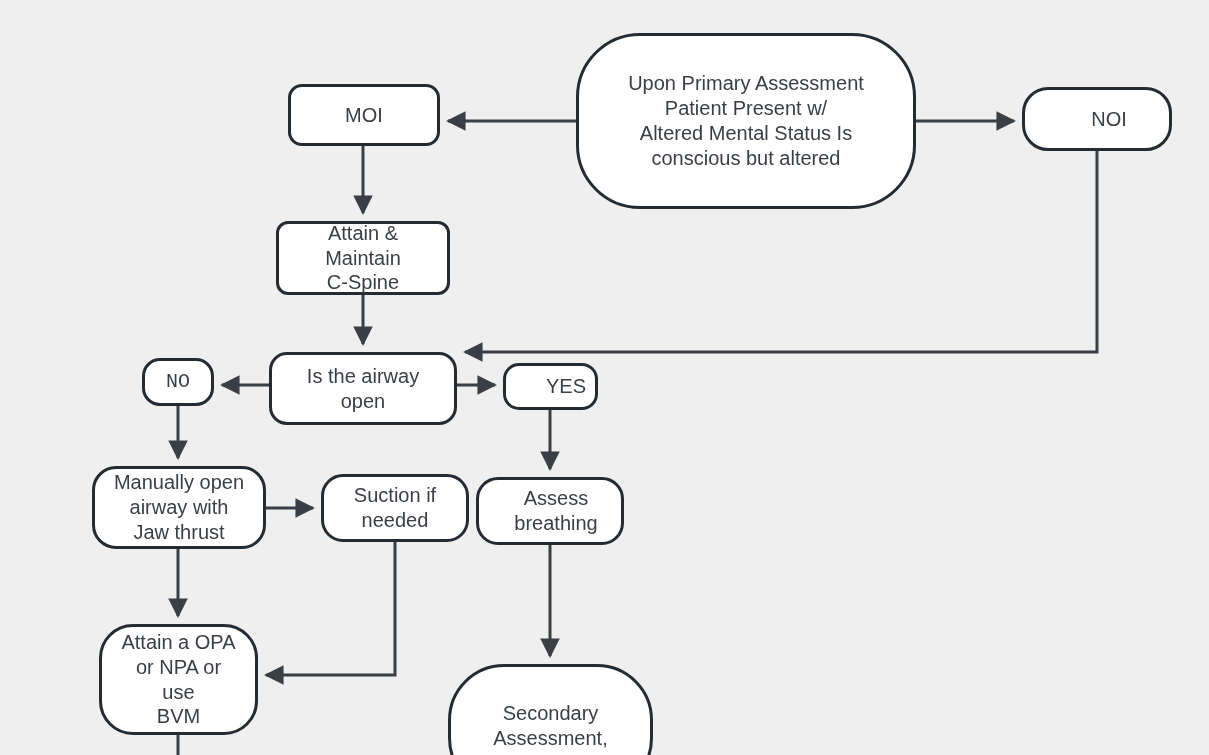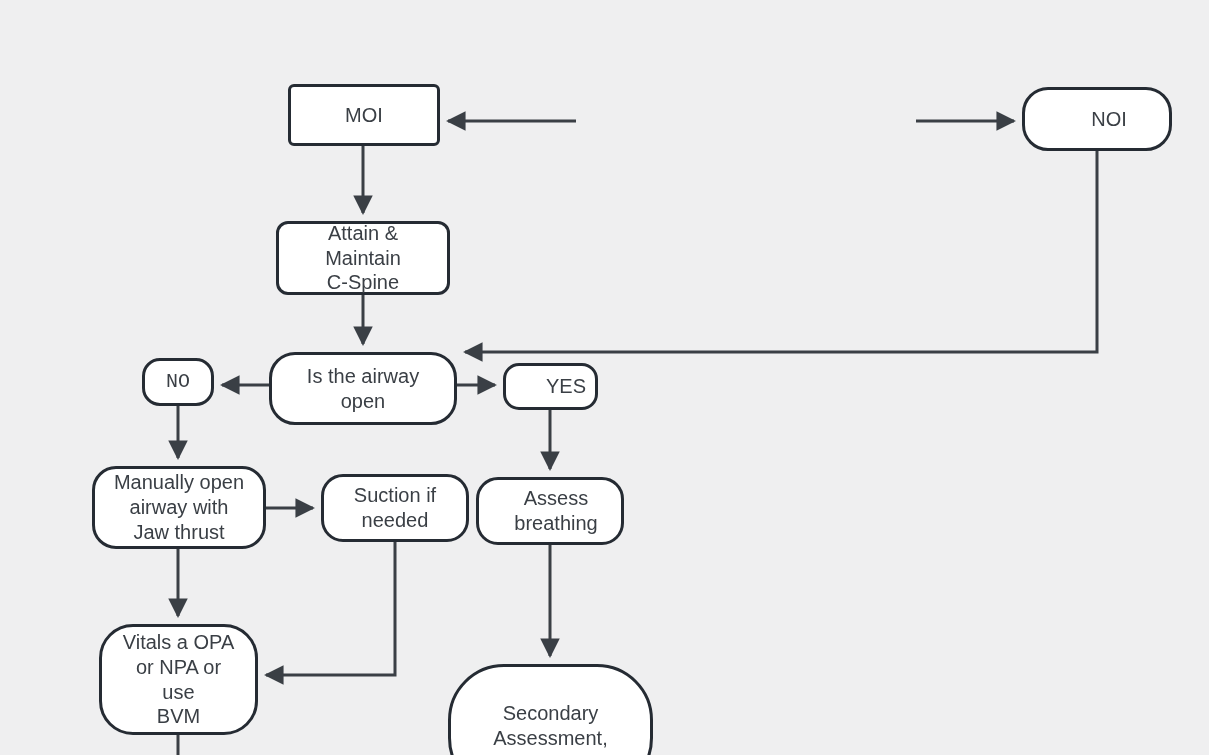--- a/index.html
+++ b/index.html
@@ -30,24 +30,24 @@
     display: flex;
     align-items: center;
     justify-content: center;
     text-align: center;
     color: #3a3f45;
     line-height: 1.24;
     z-index: 2;
     white-space: pre-line;
   }
   .n-main     { left: 576px;  top: 33px;  width: 340px; height: 176px; border-radius: 64px; font-size: 20px; }
-  .n-moi      { left: 288px;  top: 84px;  width: 152px; height: 62px;  border-radius: 6px; font-size: 20px; }
+  .n-moi      { left: 288px;  top: 84px;  width: 152px; height: 62px;  border-radius: 14px; font-size: 20px; }
   .n-noi      { left: 1022px; top: 87px;  width: 150px; height: 64px;  border-radius: 26px; font-size: 20px; padding-left: 24px; }
   .n-cspine   { left: 276px;  top: 221px; width: 174px; height: 74px;  border-radius: 12px; font-size: 20px; }
-  .n-airway   { left: 269px;  top: 352px; width: 188px; height: 73px;  border-radius: 26px; font-size: 20px; }
+  .n-airway   { left: 269px;  top: 352px; width: 188px; height: 73px;  border-radius: 18px; font-size: 20px; }
   .n-no       { left: 142px;  top: 358px; width: 72px;  height: 48px;  border-radius: 18px; font-size: 20px; font-family: Liberation Mono, monospace; }
   .n-yes      { left: 503px;  top: 363px; width: 95px;  height: 47px;  border-radius: 16px; font-size: 20px; padding-left: 31px; }
   .n-manual   { left: 92px;   top: 466px; width: 174px; height: 83px;  border-radius: 24px; font-size: 20px; }
   .n-suction  { left: 321px;  top: 474px; width: 148px; height: 68px;  border-radius: 22px; font-size: 20px; }
   .n-assess   { left: 476px;  top: 477px; width: 148px; height: 68px;  border-radius: 22px; font-size: 20px; padding-left: 12px; }
   .n-opa      { left: 99px;   top: 624px; width: 159px; height: 111px; border-radius: 34px; font-size: 20px; }
   .n-secondary{ left: 448px;  top: 664px; width: 205px; height: 130px; border-radius: 56px; font-size: 20px; align-items: flex-start; padding-top: 34px; }
 </style>
 </head>
 <body>
@@ -85,20 +85,24 @@
       <path d="M 395 542 L 395 675 L 266 675" marker-end="url(#arrow)"></path>
 
       <path d="M 550 410 L 550 469" marker-end="url(#arrow)"></path>
 
       <path d="M 550 545 L 550 656" marker-end="url(#arrow)"></path>
 
       <path d="M 178 735 L 178 755"></path>
     </g>
   </svg>
 
+  <div class="node n-main">Upon Primary Assessment
+Patient Present w/
+Altered Mental Status Is
+conscious but altered</div>
 
   <div class="node n-moi">MOI</div>
 
   <div class="node n-noi">NOI</div>
 
   <div class="node n-cspine">Attain &amp;
 Maintain
 C-Spine</div>
 
   <div class="node n-airway">Is the airway
@@ -111,21 +115,21 @@
   <div class="node n-manual">Manually open
 airway with
 Jaw thrust</div>
 
   <div class="node n-suction">Suction if
 needed</div>
 
   <div class="node n-assess">Assess
 breathing</div>
 
-  <div class="node n-opa">Vitals a OPA
+  <div class="node n-opa">Attain a OPA
 or NPA or
 use
 BVM</div>
 
   <div class="node n-secondary">Secondary
 Assessment,
 Baseline Vitals</div>
 
 </div>
 

